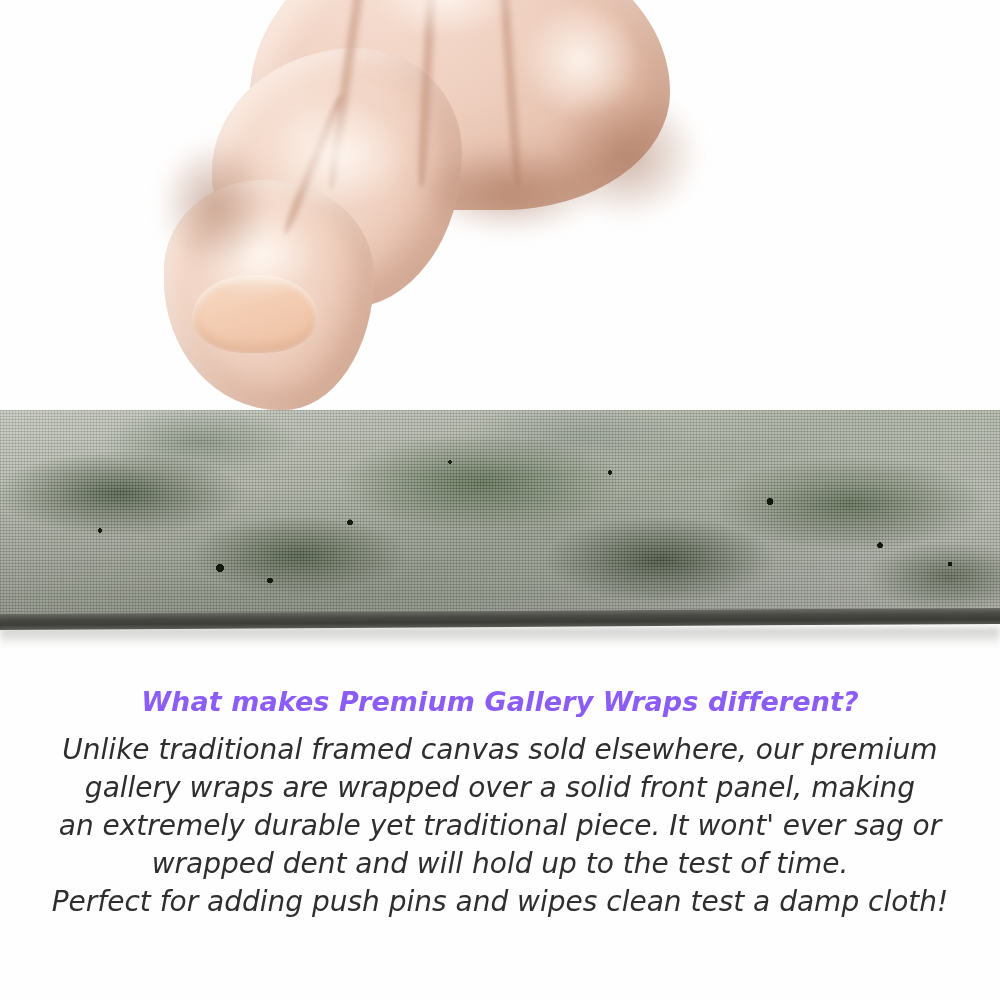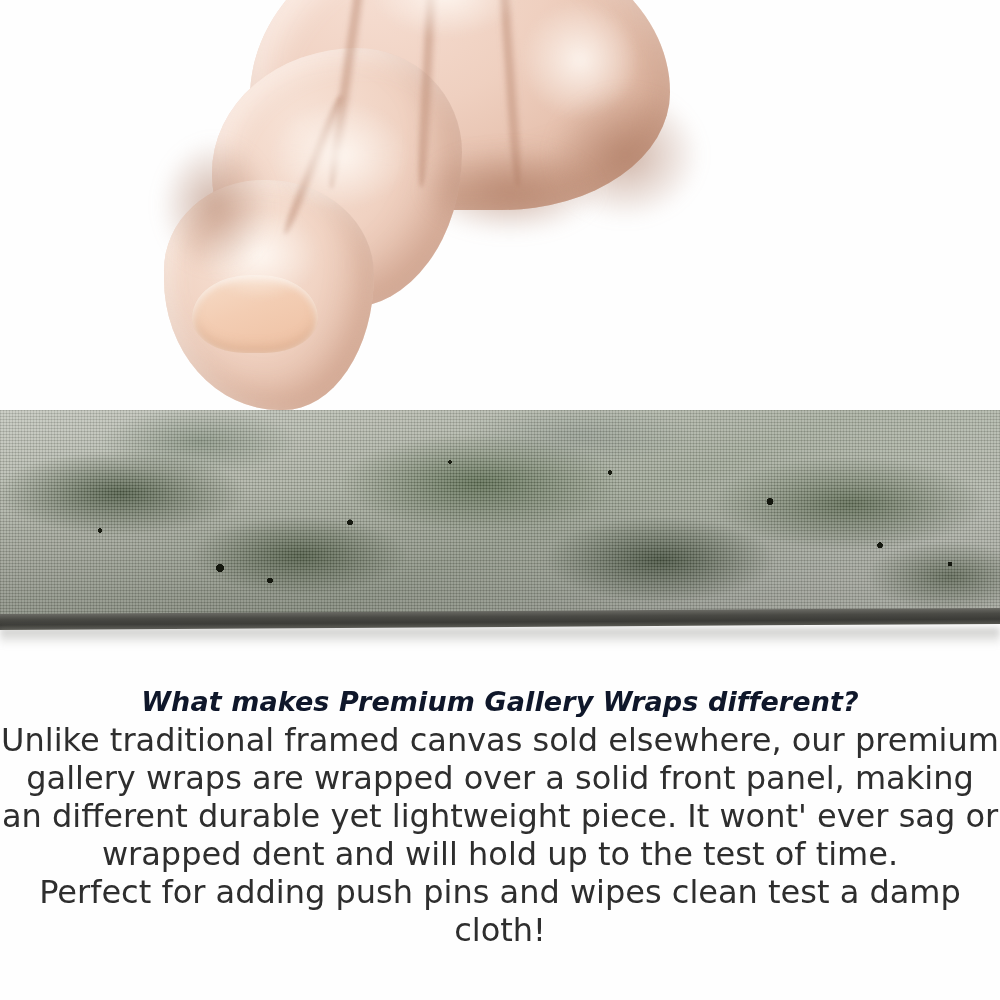--- a/index.html
+++ b/index.html
@@ -197,25 +197,26 @@
     width: 1000px;
     text-align: center;
     color: #2c2c2c;
     font-family: "DejaVu Sans", sans-serif;
   }
   .copy-heading {
     font-size: 27px;
     font-style: italic;
     font-weight: 700;
     letter-spacing: 0.1px;
-    margin: 0 0 4px 0;
-    color: #0f172a;
+    margin: 0 0 14px 0;
+    color: #8b5cf6;
   }
   .copy-line {
-    font-size: 32px;
+    font-size: 28px;
+    font-style: italic;
     line-height: 38px;
     color: #2e2e2e;
     margin: 0;
   }
 </style>
 </head>
 <body>
 
 <div class="product-figure">
 
@@ -242,18 +243,18 @@
   <div class="canvas-wrap">
     <div class="canvas-face"></div>
     <div class="canvas-edge"></div>
     <div class="canvas-shadow"></div>
   </div>
 
   <div class="copy">
     <p class="copy-heading">What makes Premium Gallery Wraps different?</p>
     <p class="copy-line">Unlike traditional framed canvas sold elsewhere, our premium</p>
     <p class="copy-line">gallery wraps are wrapped over a solid front panel, making</p>
-    <p class="copy-line">an different durable yet lightweight piece. It wont' ever sag or</p>
+    <p class="copy-line">an extremely durable yet traditional piece. It wont' ever sag or</p>
     <p class="copy-line">wrapped dent and will hold up to the test of time.</p>
     <p class="copy-line">Perfect for adding push pins and wipes clean test a damp cloth!</p>
   </div>
 
 </div>
 
 </body></html>

